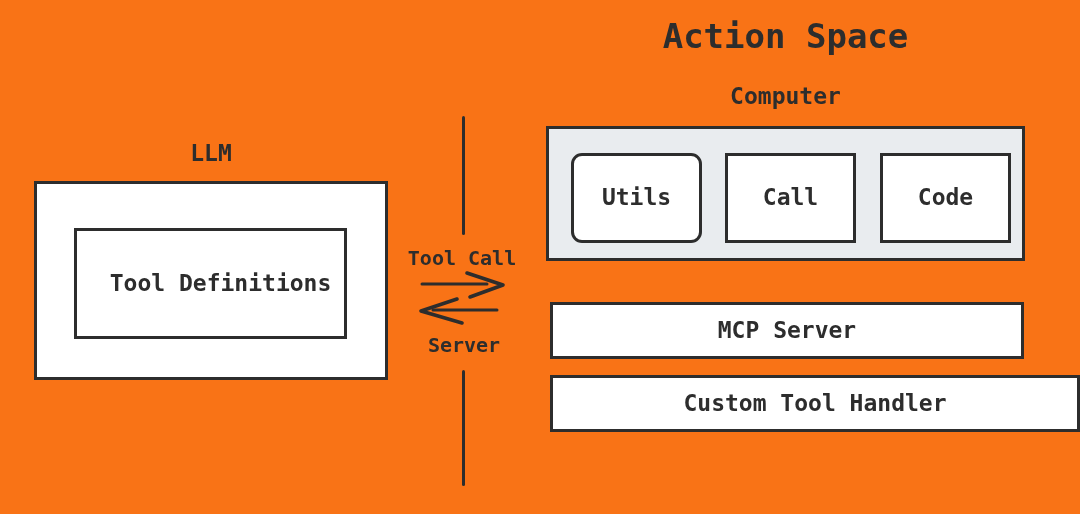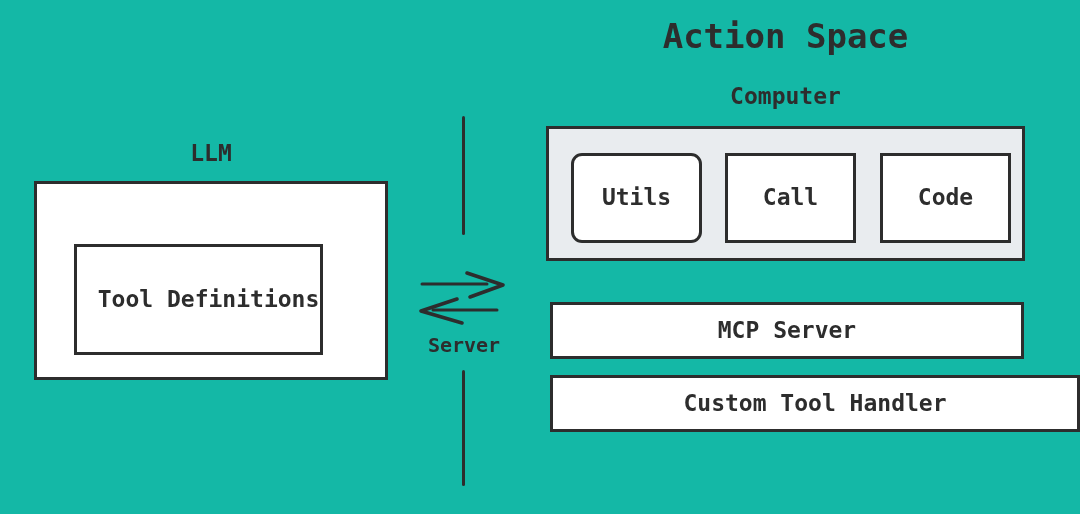--- a/index.html
+++ b/index.html
@@ -1,20 +1,20 @@
 <!DOCTYPE html>
 <html><head>
 <meta charset="utf-8">
 <style>
   html, body { margin: 0; padding: 0; background: #ffffff; }
   .canvas {
     position: relative;
     width: 1080px;
     height: 514px;
-    background: #14b8a6;
+    background: #f97316;
     font-family: "DejaVu Sans Mono", "Liberation Mono", monospace;
     color: #2d2d2d;
     overflow: hidden;
   }
   .abs { position: absolute; }
   .ctr { text-align: center; }
   .box {
     position: absolute;
     border: 3px solid #2d2d2d;
     background: #ffffff;
@@ -29,21 +29,21 @@
     line-height: 1.1;
     white-space: nowrap;
   }
   .diagram-title {
     left: 546px; top: 16px; width: 479px;
     font-size: 34px; font-weight: 600;
   }
   .llm-caption   { left: 34px;  top: 141px; width: 354px; }
   .comp-caption  { left: 546px; top: 84px;  width: 479px; }
   .llm-box       { left: 34px;  top: 181px; width: 354px; height: 199px; }
-  .tooldef-box   { left: 74px;  top: 244px; width: 249px; height: 111px; padding-left: 20px; }
+  .tooldef-box   { left: 74px;  top: 228px; width: 273px; height: 111px; padding-left: 20px; }
   .computer-box  { left: 546px; top: 126px; width: 479px; height: 135px; background: #e9ecef; }
   .tool-box      { top: 24px; width: 131px; height: 90px; }
   .tool-box.t0   { left: 22px; border-radius: 11px;  }
   .tool-box.t1   { left: 176px; }
   .tool-box.t2   { left: 331px; }
   .mcp-box       { left: 550px; top: 302px; width: 474px; height: 57px; }
   .cth-box       { left: 550px; top: 375px; width: 530px; height: 57px; }
   .vline {
     position: absolute;
     left: 462px;
@@ -76,20 +76,21 @@
 
   <div class="box llm-box"></div>
 
   <div class="box tooldef-box">
     <span class="label">Tool Definitions</span>
   </div>
 
   <div class="vline top"></div>
   <div class="vline bottom"></div>
 
+  <div class="mid-label tool-call-label">Tool Call</div>
 
   <svg class="arrows-svg" width="110" height="64" viewBox="0 0 110 64">
     <g stroke="#2d2d2d" fill="none" stroke-linecap="round" stroke-linejoin="round">
       <path d="M14 18 L79 18" stroke-width="3"></path>
       <path d="M59 7 L95 19 L62 31" stroke-width="3.6"></path>
     </g>
     <g stroke="#2d2d2d" fill="none" stroke-linecap="round" stroke-linejoin="round">
       <path d="M25 44 L89 44" stroke-width="3"></path>
       <path d="M49 33 L13 45 L54 57" stroke-width="3.6"></path>
     </g>

